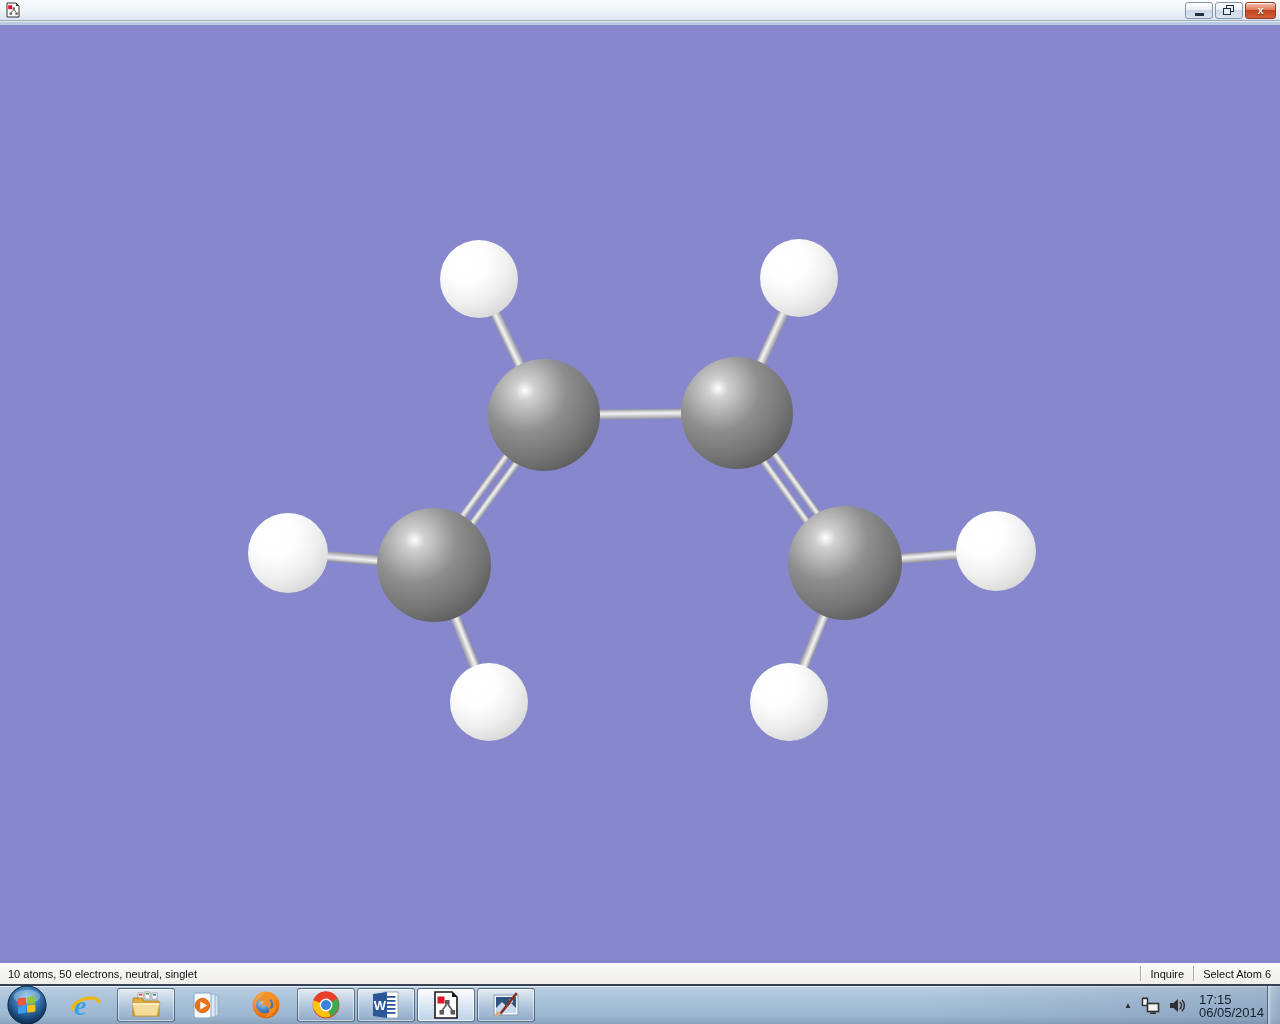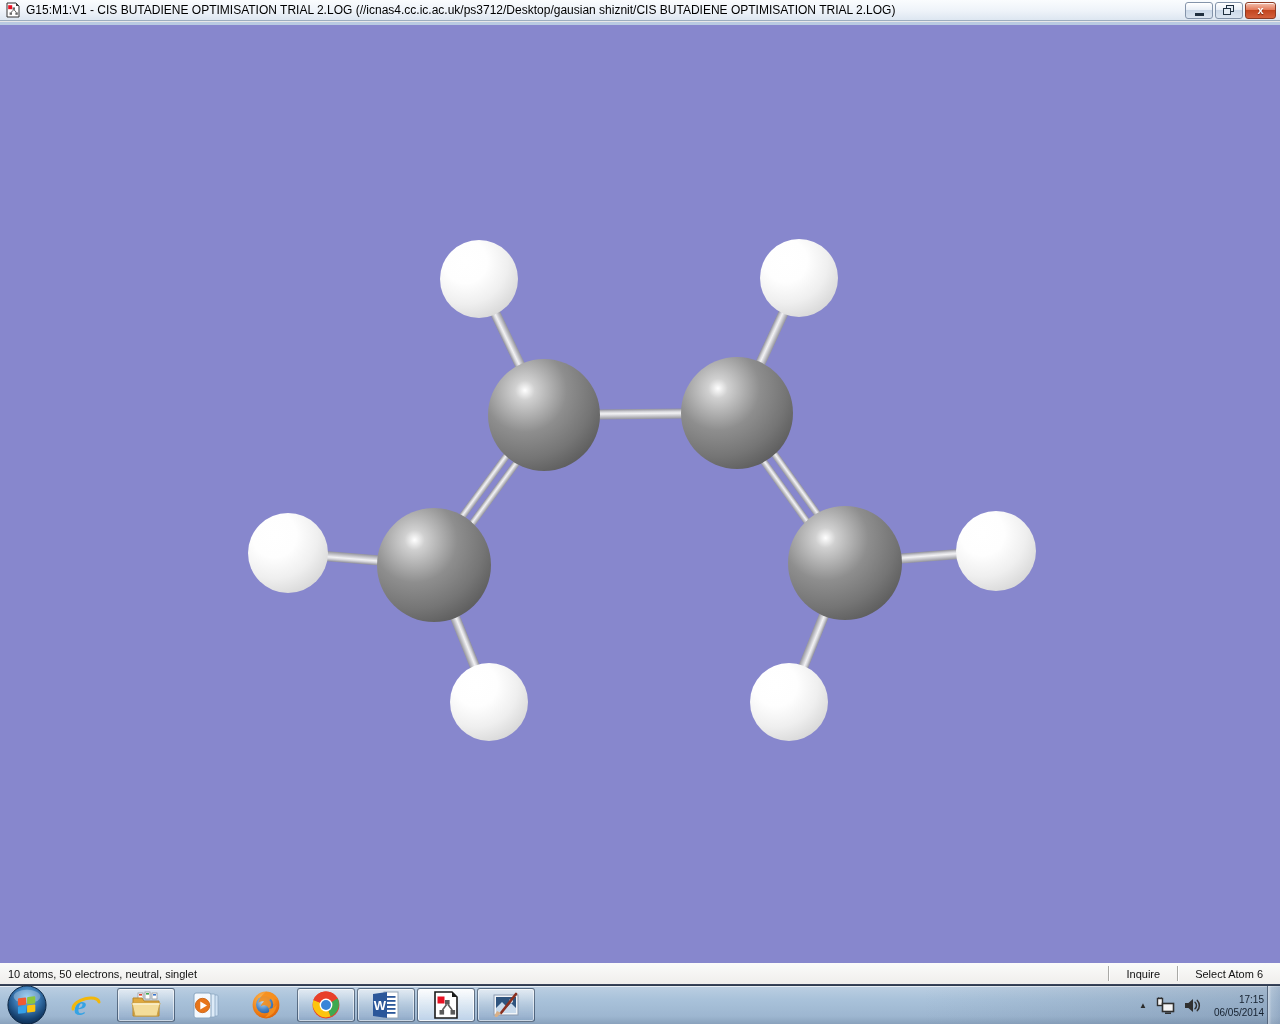--- a/index.html
+++ b/index.html
@@ -51,21 +51,21 @@
 
   
   .statusbar {
     position:absolute; top:963px; left:0; right:0; height:22px;
     background:linear-gradient(#fbfbfa, #efeeec);
     border-bottom:1px solid #39435a;
     display:flex; align-items:center; font-size:11px; color:#101010;
   }
   .sb-left { flex:1; padding-left:8px; }
   .sb-sep { width:1px; height:15px; background:#a9a9a6; box-shadow:1px 0 0 #fff; }
-  .sb-panel { padding:0 17px; white-space:nowrap; }
+  .sb-panel { padding:0 9px; white-space:nowrap; }
 
   
   .taskbar {
     position:absolute; top:985px; left:0; right:0; height:39px;
     border-top:1px solid #2e3c50;
     background:linear-gradient(#bccfe2, #a9c2da 35%, #9db6d0 80%, #8aa2bd);
     box-shadow:inset 0 1px 0 rgba(255,255,255,.65);
     display:flex; align-items:center;
   }
   .taskbar::after{ content:""; position:absolute; inset:0; background:linear-gradient(to right, transparent 72%, rgba(80,100,128,.22)); pointer-events:none; }
@@ -82,21 +82,21 @@
     background:linear-gradient(rgba(255,255,255,.6), rgba(255,255,255,.18) 48%, rgba(125,155,195,.28));
     box-shadow:inset 0 0 0 1px rgba(255,255,255,.55);
   }
   .tb-btn.active {
     border:1px solid rgba(25,45,70,.65);
     background:linear-gradient(rgba(255,255,255,.95), rgba(235,243,250,.8) 48%, rgba(195,215,238,.85));
     box-shadow:inset 0 0 0 1px rgba(255,255,255,.8);
   }
   .tray { position:absolute; right:16px; top:0; height:39px; display:flex; align-items:center; gap:9px; z-index:3; }
   .tray-arrow { font-size:8px; color:#2b2b2b; cursor:pointer; }
-  .clock { text-align:right; font-size:10px; line-height:13px; color:#15202e; cursor:default; padding-left:4px; }
+  .clock { text-align:left; font-size:13px; line-height:13px; color:#15202e; cursor:default; padding-left:4px; }
   .show-desktop {
     position:absolute; right:0; top:0; width:13px; height:39px; z-index:4;
     border-left:1px solid #56677e; cursor:pointer;
     background:linear-gradient(to right, rgba(255,255,255,.5), rgba(220,232,244,.25) 30%, rgba(160,180,205,.3));
   }
 </style>
 </head>
 <body>
 
 <div class="screen">
@@ -104,21 +104,20 @@
   <div class="titlebar">
     <svg class="title-icon" viewBox="0 0 16 16">
       <path d="M2 1 h9 l3 3 v11 h-12 z" fill="#ffffff" stroke="#333" stroke-width="1"></path>
       <path d="M11 1 l3 3 h-3 z" fill="#444"></path>
       <rect x="3.2" y="3.2" width="4" height="4" fill="#e81123"></rect>
       <rect x="7.6" y="5.4" width="2.4" height="2.4" fill="#666"></rect>
       <rect x="4.6" y="10.4" width="2.4" height="2.4" fill="#666"></rect>
       <rect x="10.4" y="10.4" width="2.4" height="2.4" fill="#666"></rect>
       <path d="M8.8 7.8 L6 10.4 M9 7.8 L11.4 10.4" stroke="#666" stroke-width="1" fill="none"></path>
     </svg>
-    <span class="title-text">G15:M1:V1 - CIS BUTADIENE OPTIMISATION TRIAL 2.LOG (//icnas4.cc.ic.ac.uk/ps3712/Desktop/gausian shiznit/CIS BUTADIENE OPTIMISATION TRIAL 2.LOG)</span>
     <div class="win-controls">
       <div class="win-btn">
           <div class="glyph-min"></div>
         </div>
       <div class="win-btn">
         <svg width="12" height="11" viewBox="0 0 12 11">
           <rect x="3.5" y="0.5" width="7" height="6" fill="#e4ecf5" stroke="#20303f"></rect>
           <rect x="0.5" y="3.5" width="7" height="6" fill="#e4ecf5" stroke="#20303f"></rect>
         </svg>
       </div>

